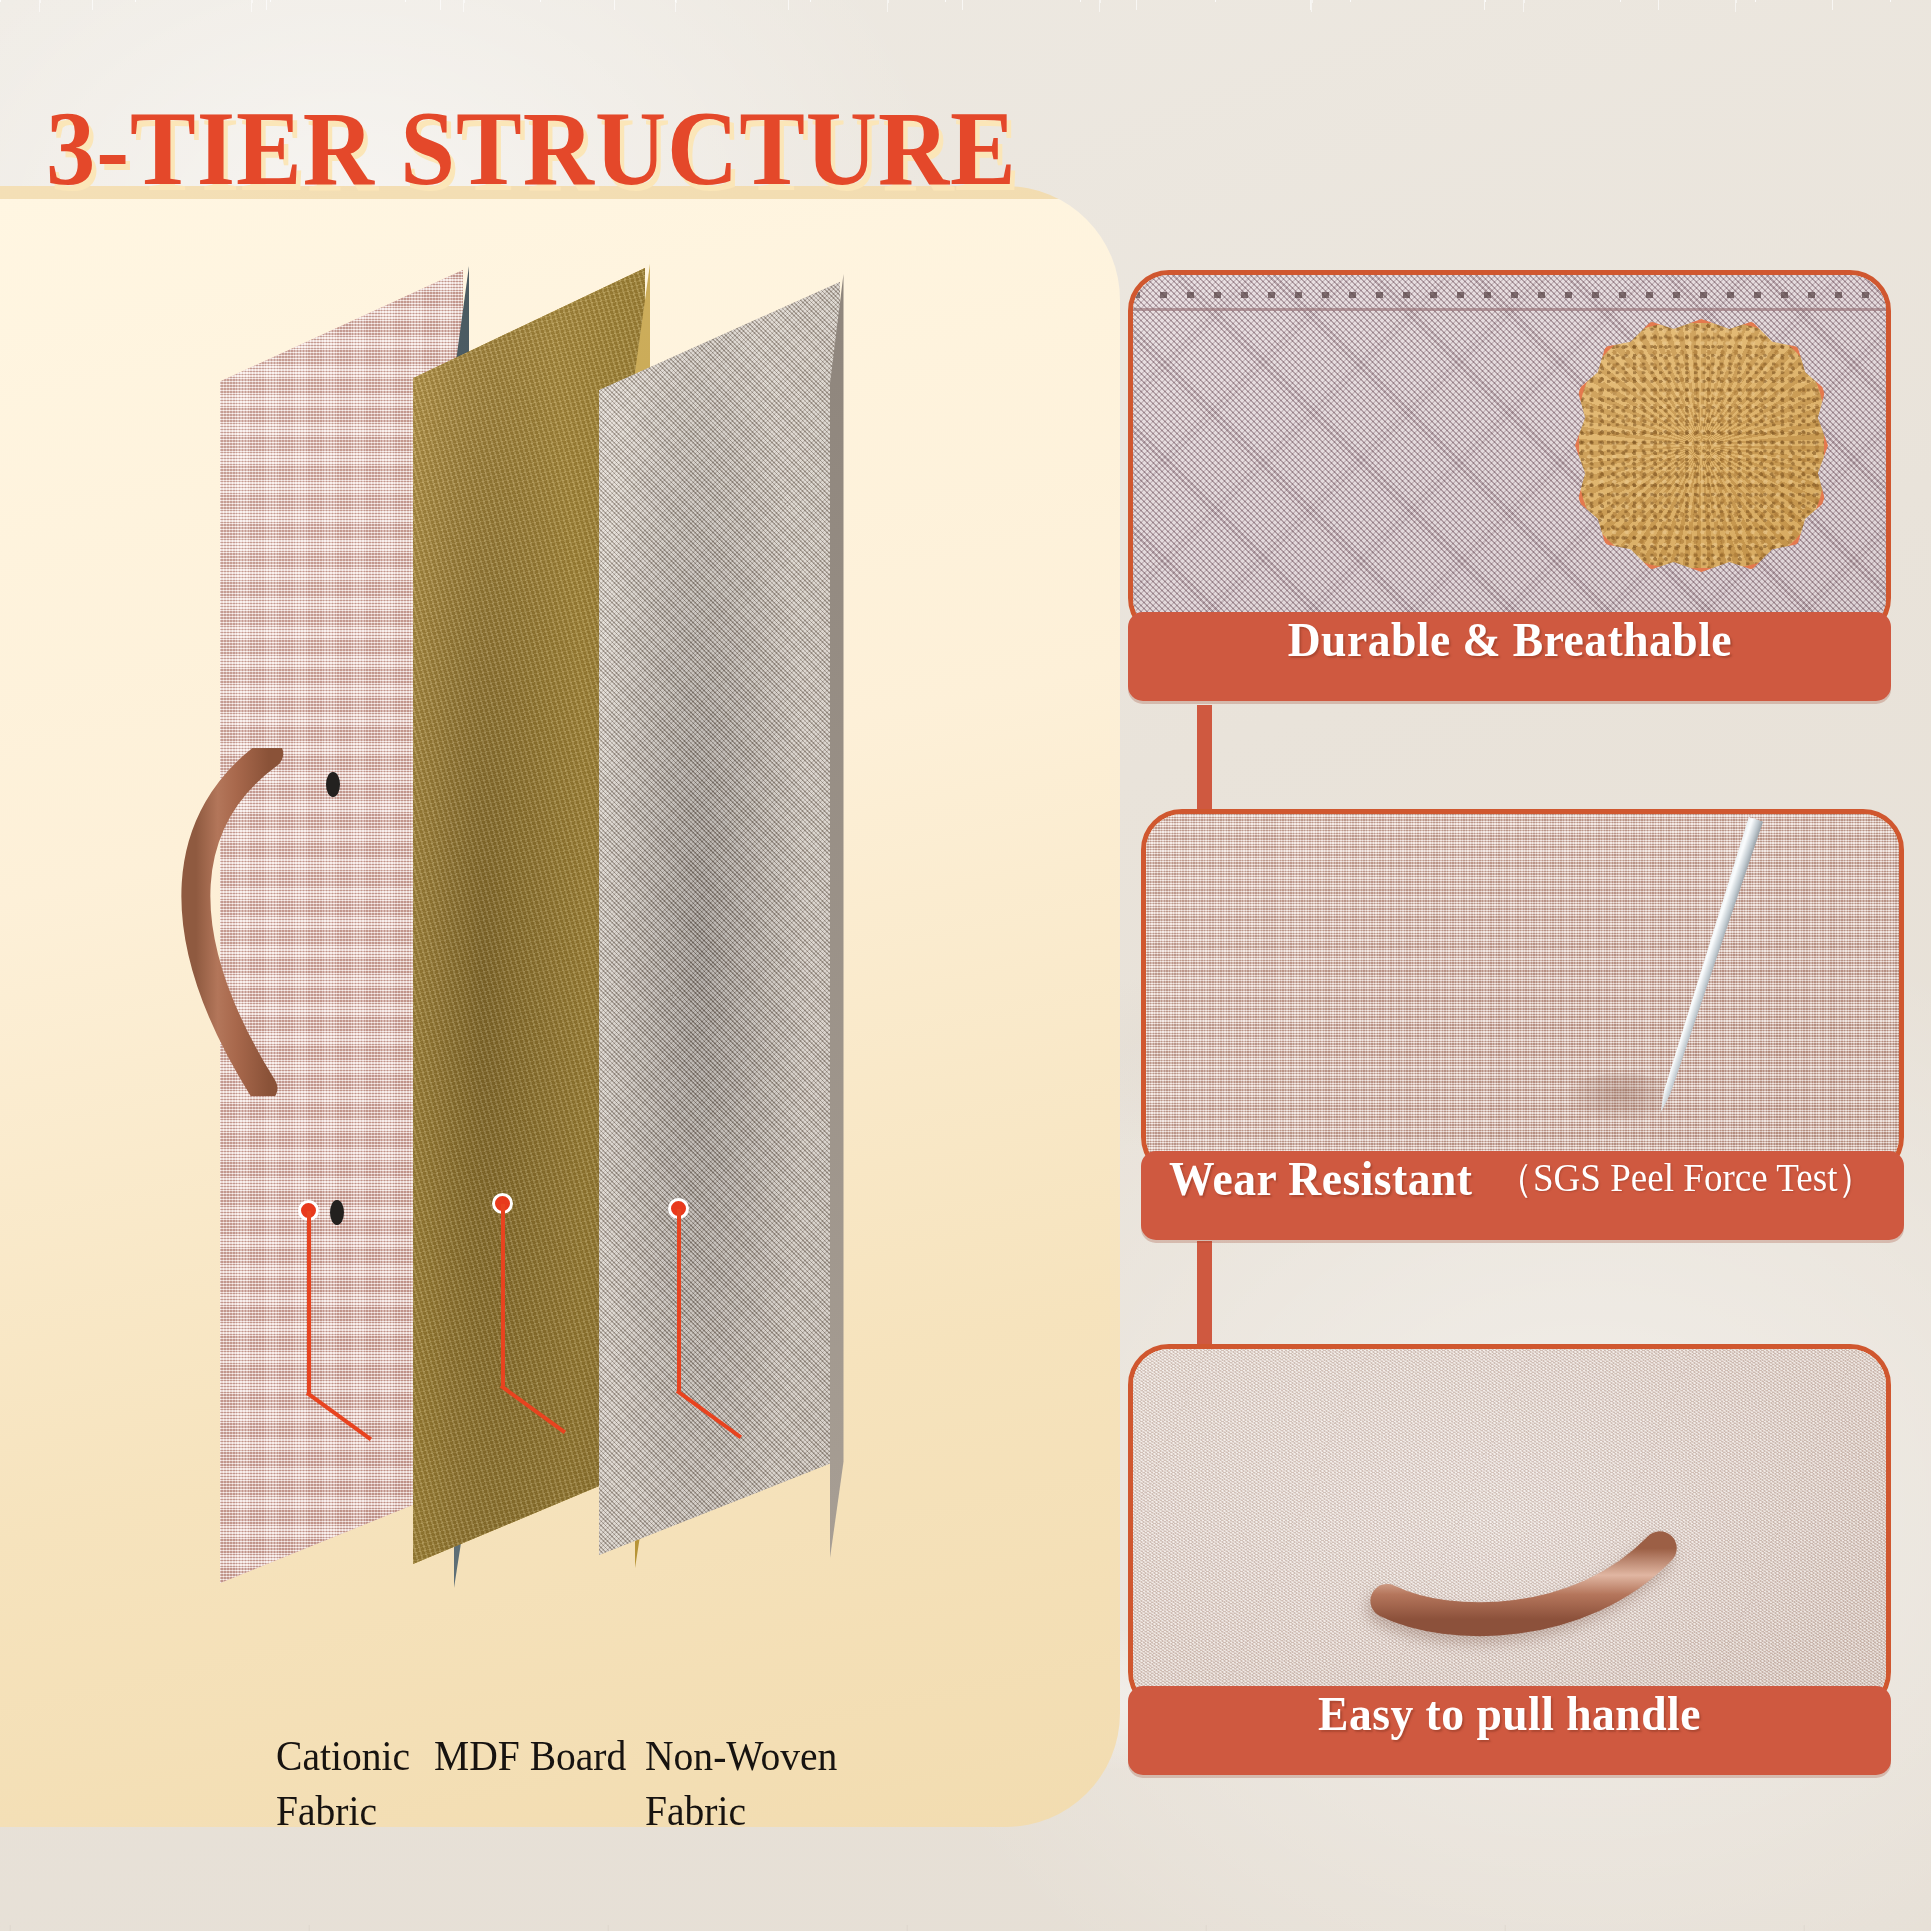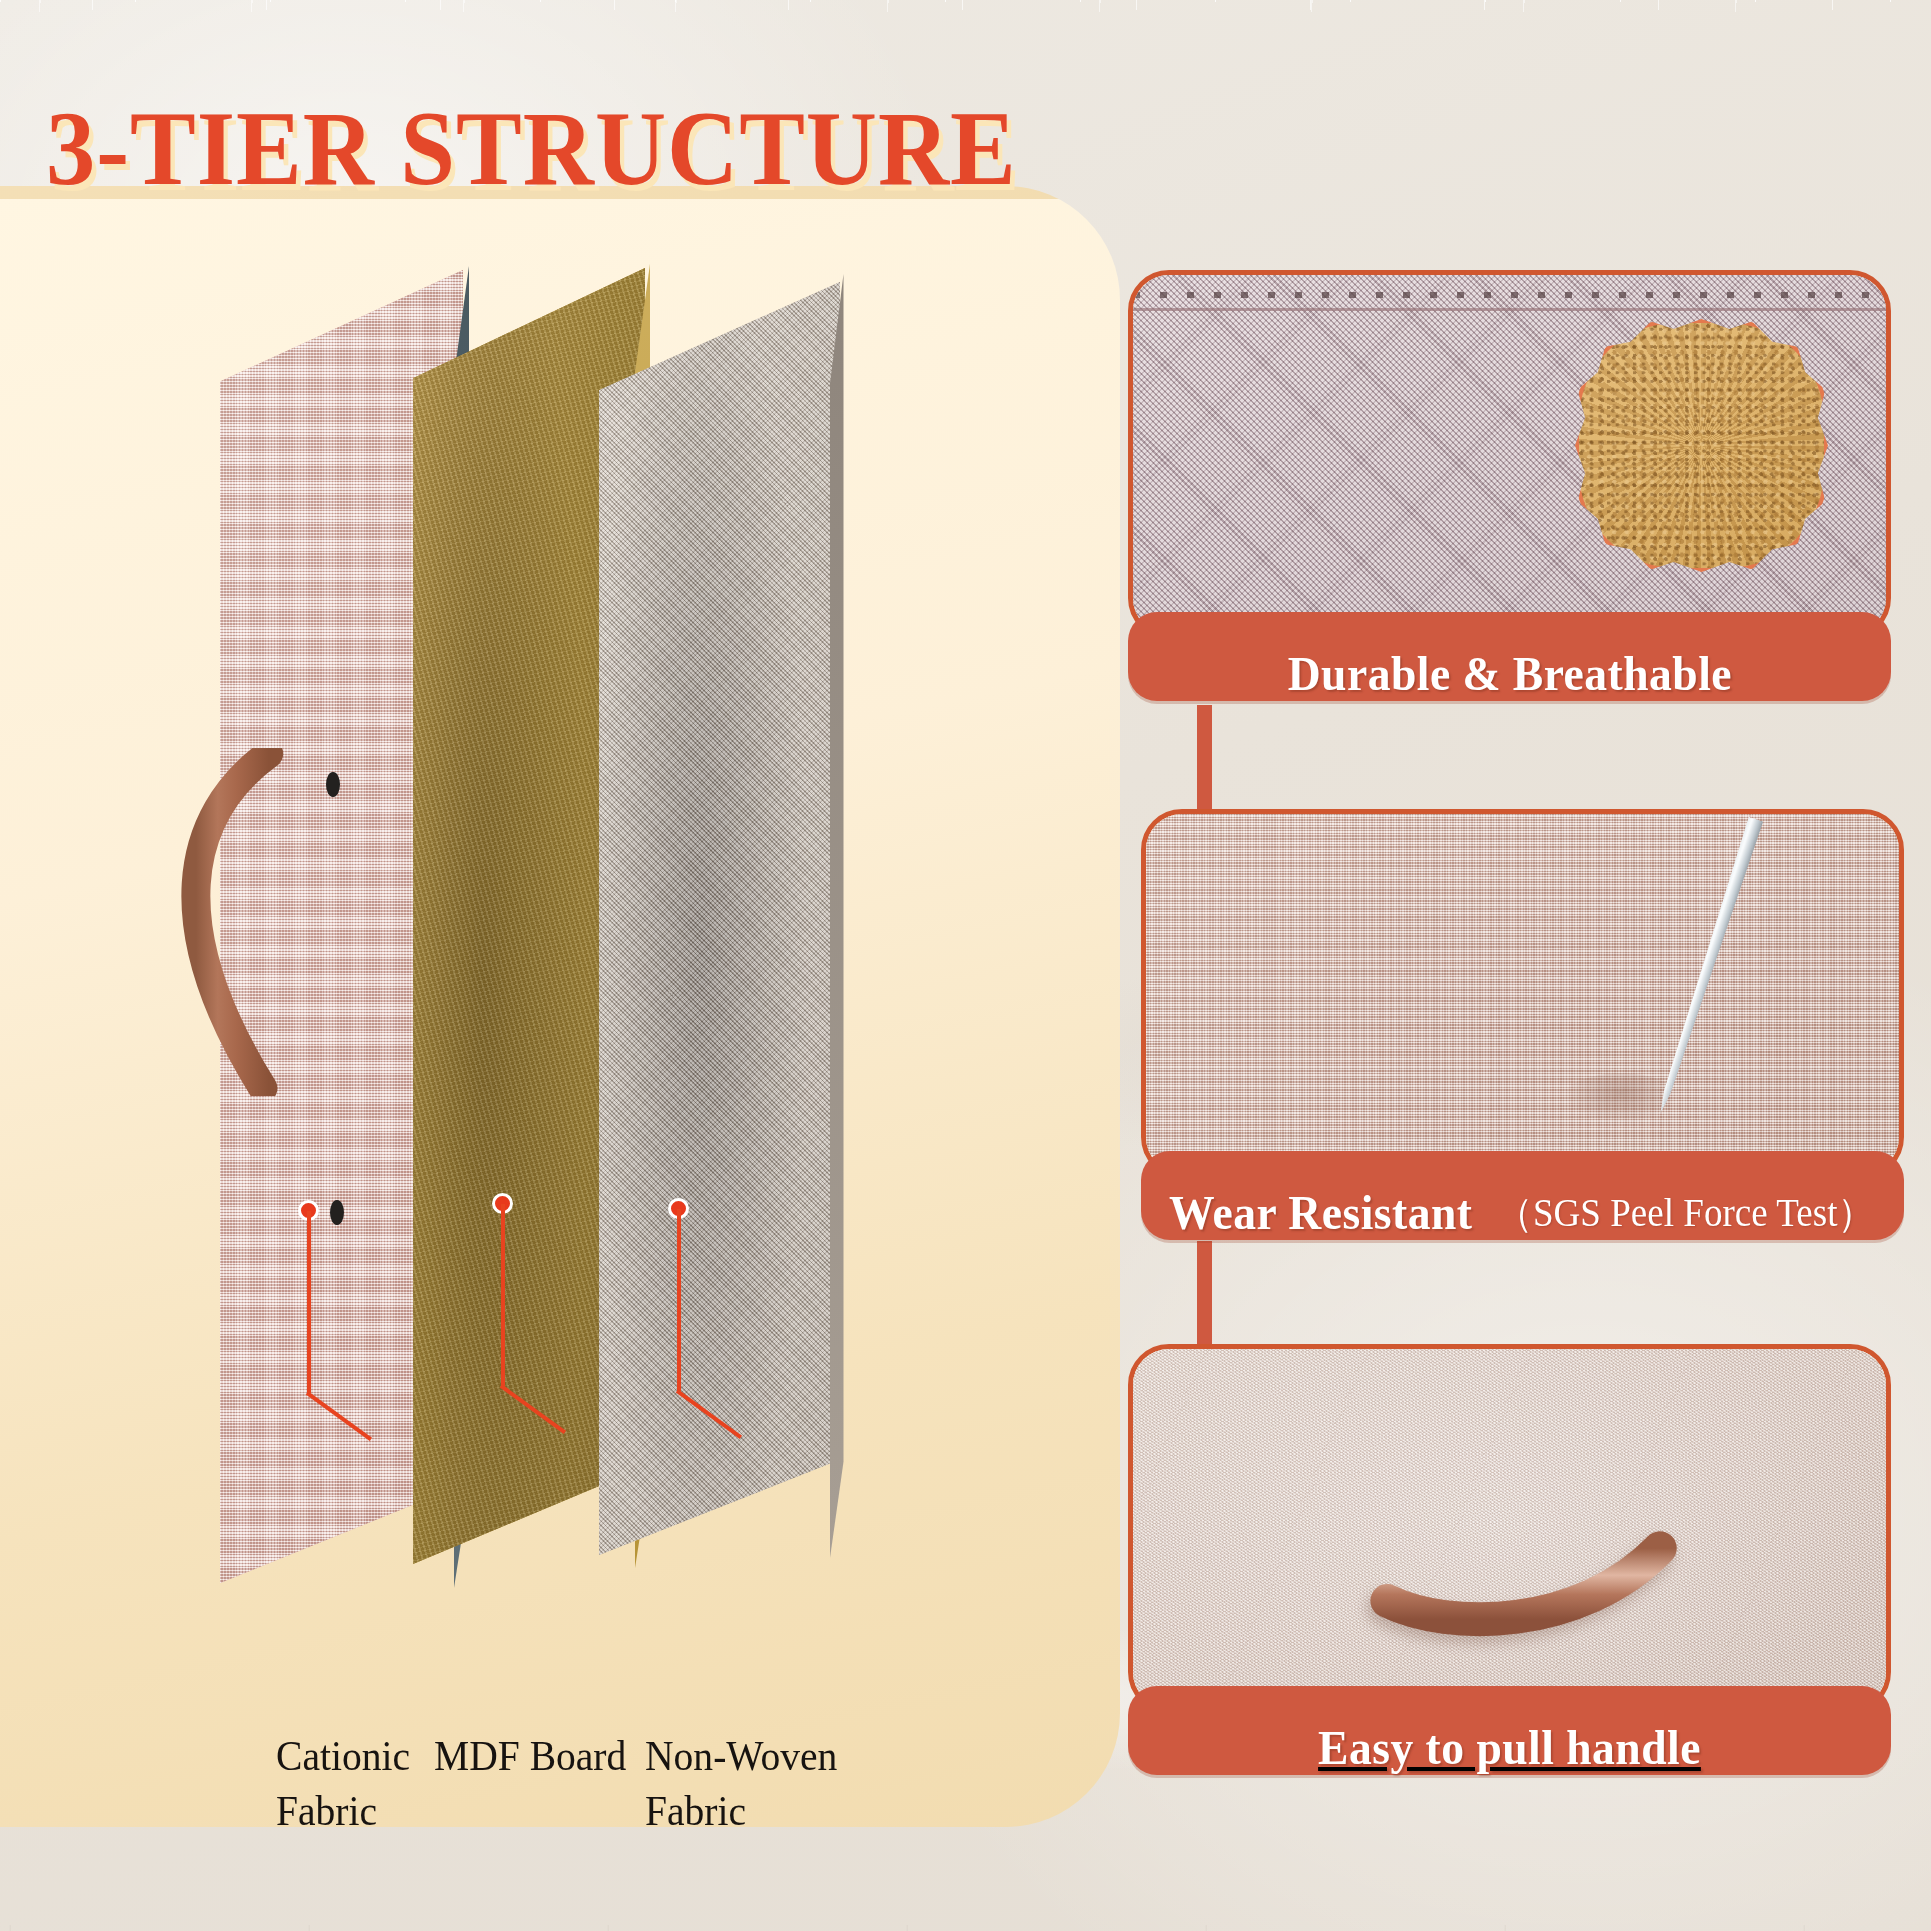--- a/index.html
+++ b/index.html
@@ -126,22 +126,22 @@
   
   .card{position:absolute;width:763px;}
   .card .photo{
     position:relative;width:100%;height:369px;
     border:5.8px solid #d0572f;border-radius:41px;box-sizing:border-box;
     overflow:hidden;
     box-shadow:0 0 0 3.9px #f0a028 inset;
   }
   .card .caption{
     position:relative;margin-top:-27px;
-    background:#cf5940;border-radius:29px;
-    height:89px;display:flex;align-items:flex-end;justify-content:center;
+    background:#cf5940;border-radius:15px;
+    height:89px;display:flex;align-items:flex-start;justify-content:center;
     color:#fff;
     box-shadow:0 2.9px 0 rgba(150,60,35,.25);
   }
   .cap-strong{
     font-family:"Liberation Serif", serif;font-weight:bold;font-size:48px;
     letter-spacing:0.5px;transform:scaleX(.95);
     text-shadow:1.9px 1.9px 1.9px rgba(110,40,22,.35);
   }
   .cap-sub{
     font-family:"Liberation Serif", serif;font-size:39px;margin-left:5.8px;
@@ -288,21 +288,21 @@
     <div class="ph-canvas"></div>
     <div class="needle-dent"></div>
     <div class="needle"></div>
   </div>
   <div class="caption">
     <span class="cap-strong">Wear Resistant</span>
     <span class="cap-sub">（SGS Peel Force Test）</span>
   </div>
 </div>
 
-<div class="card" style="left:1128px;top:1344px;text-decoration:underline;">
+<div class="card" style="left:1128px;top:1344px;">
   <div class="photo">
     <div class="ph-felt"></div>
     <svg viewBox="0 0 790 382" style="position:absolute;inset:0;width:100%;height:100%;">
       <defs>
         <linearGradient id="cg" x1="0" y1="1" x2="0" y2="0">
           <stop offset="0%" stop-color="#8c513b"></stop>
           <stop offset="35%" stop-color="#b5765c"></stop>
           <stop offset="62%" stop-color="#e0b6a2"></stop>
           <stop offset="100%" stop-color="#9c5f45"></stop>
         </linearGradient>

